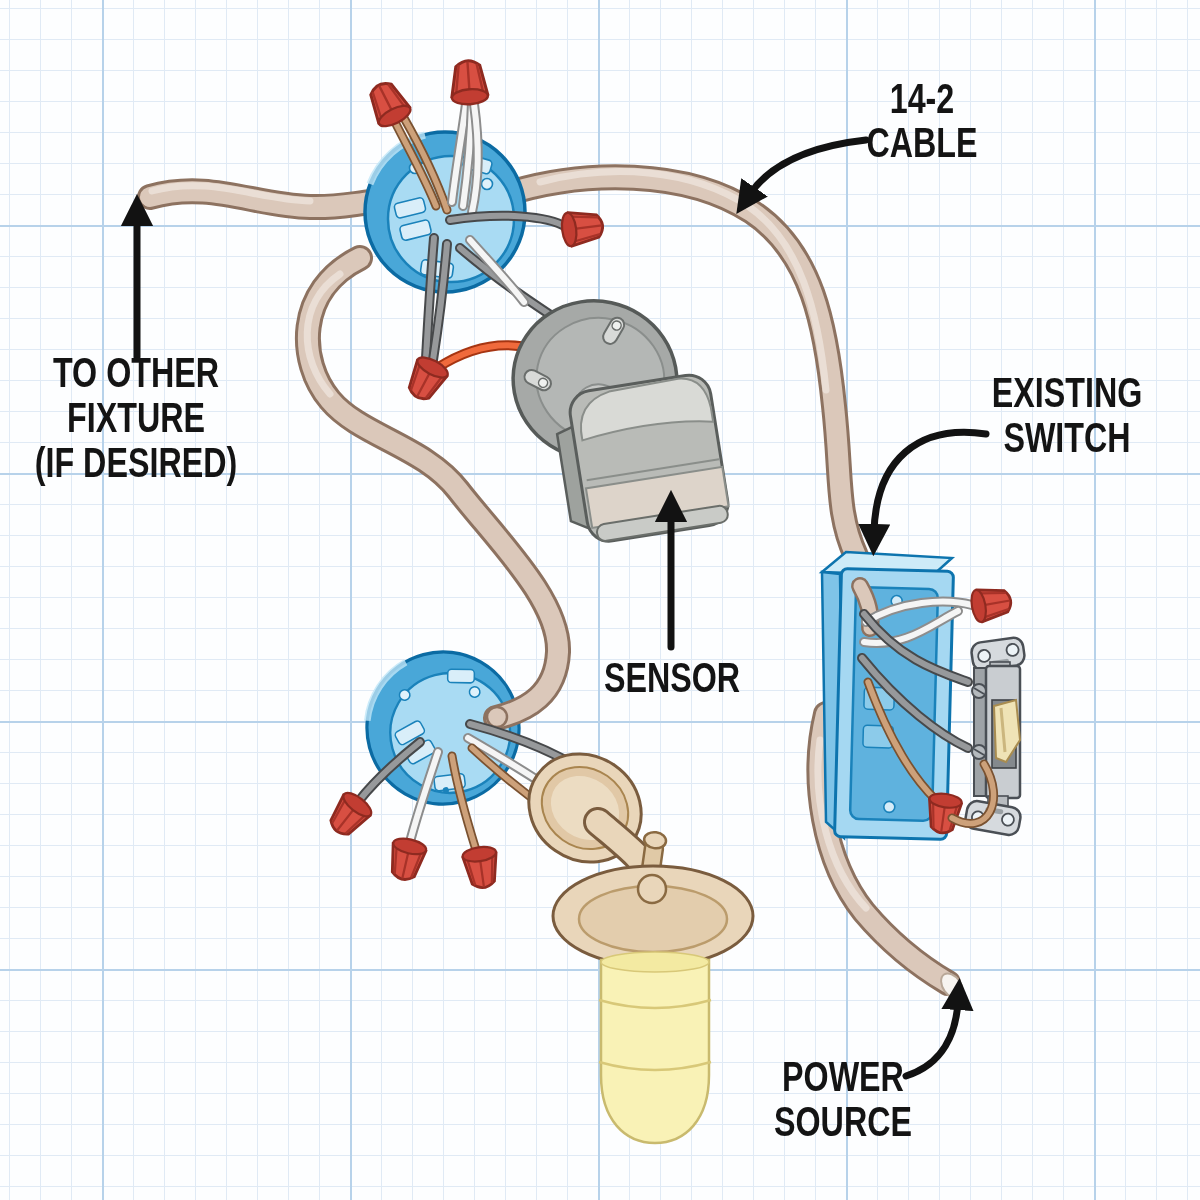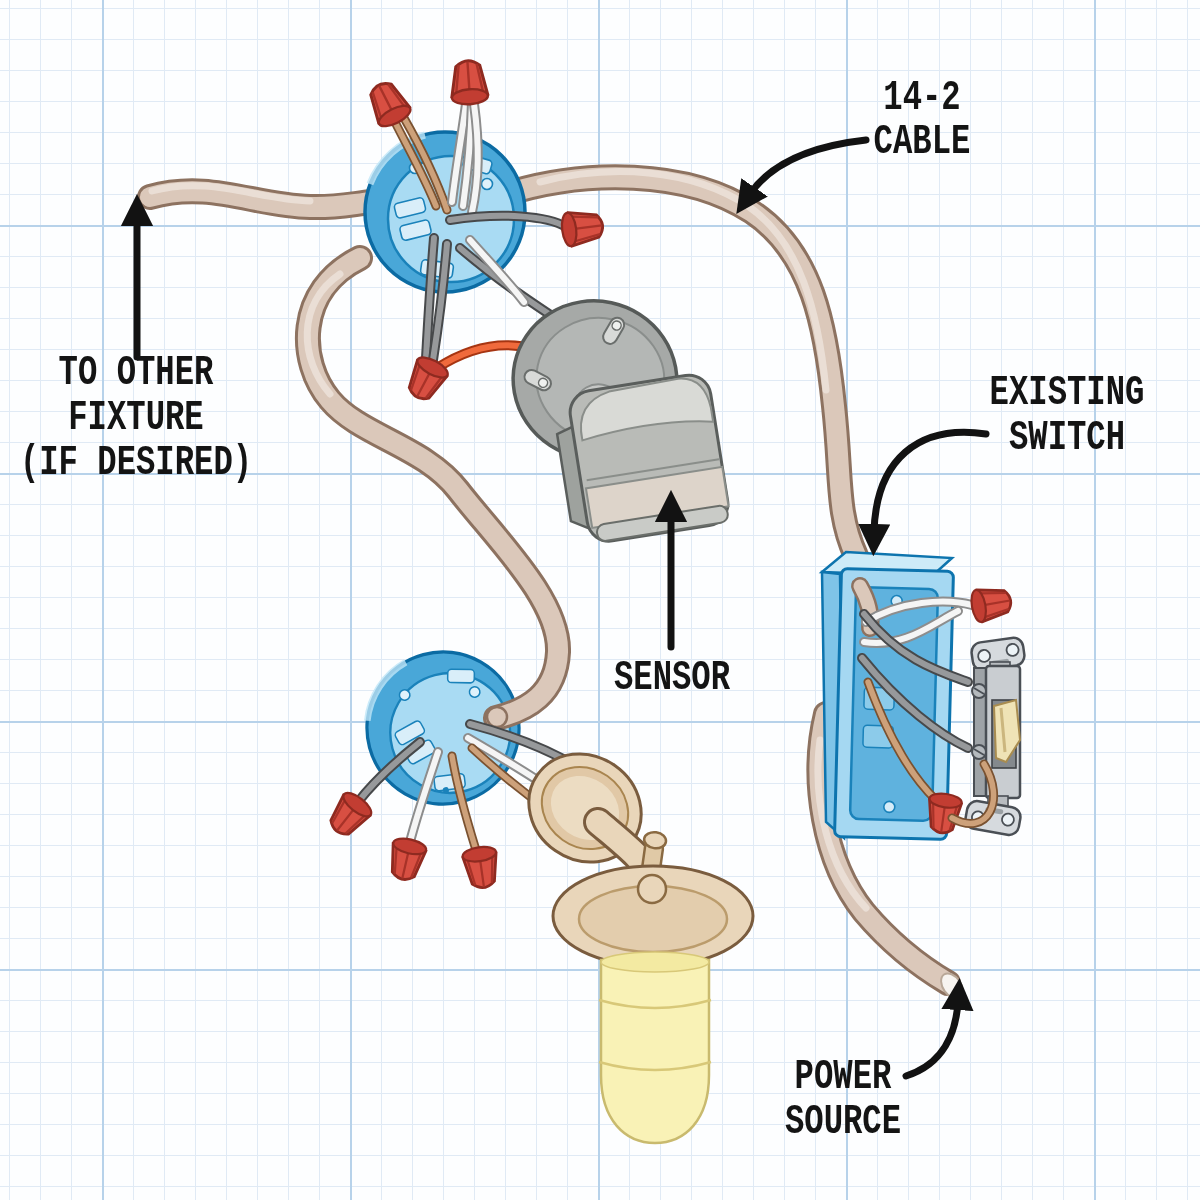--- a/index.html
+++ b/index.html
@@ -6,21 +6,21 @@
   .stage{
     position:relative;width:1200px;height:1200px;overflow:hidden;
     background-color:#fdfeff;
     background-image:
       linear-gradient(#b7d2ea 2px, transparent 2px),
       linear-gradient(90deg,#b7d2ea 2px, transparent 2px),
       linear-gradient(#e0eaf5 1px, transparent 1px),
       linear-gradient(90deg,#e0eaf5 1px, transparent 1px);
     background-size:248px 248px,248px 248px,31px 31px,31px 31px;
     background-position:102px 225px,102px 225px,9px 8px,9px 8px;
-    font-family:Liberation Mono, monospace;
+    font-family:Liberation Sans, sans-serif;
   }
   svg{position:absolute;left:0;top:0;}
   .label{
     position:absolute;font-weight:bold;font-size:43px;line-height:1.05;
     color:#141414;text-align:center;white-space:nowrap;
     transform:scaleX(.75);transform-origin:50% 0;
     display:flex;flex-direction:column;align-items:center;
   }
   .wire{fill:none;stroke-linecap:round}
   .co{fill:none;stroke:#8d7260;stroke-width:26;stroke-linecap:round}

